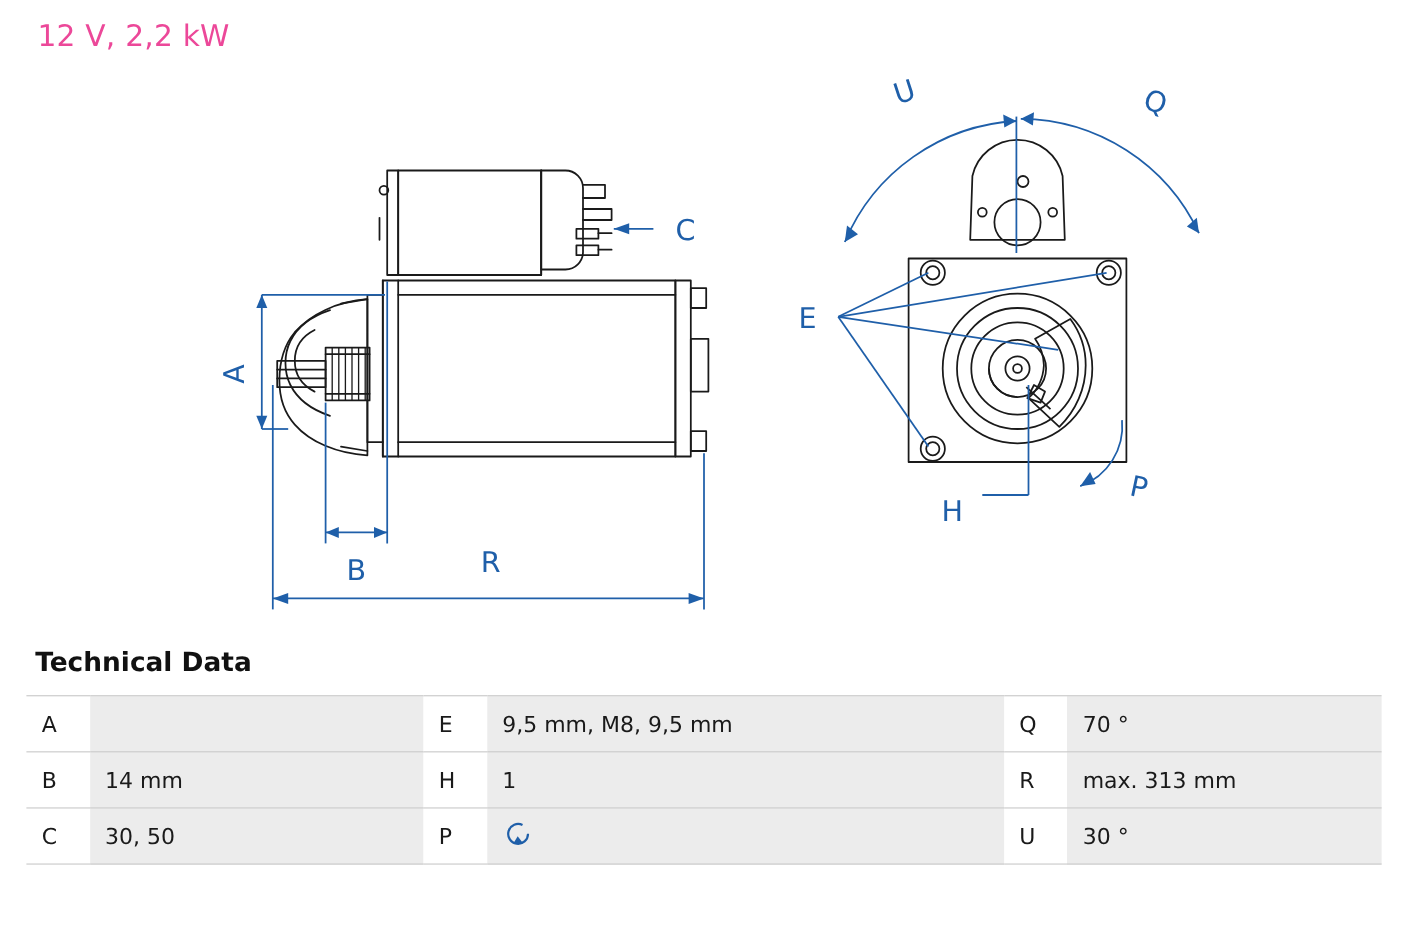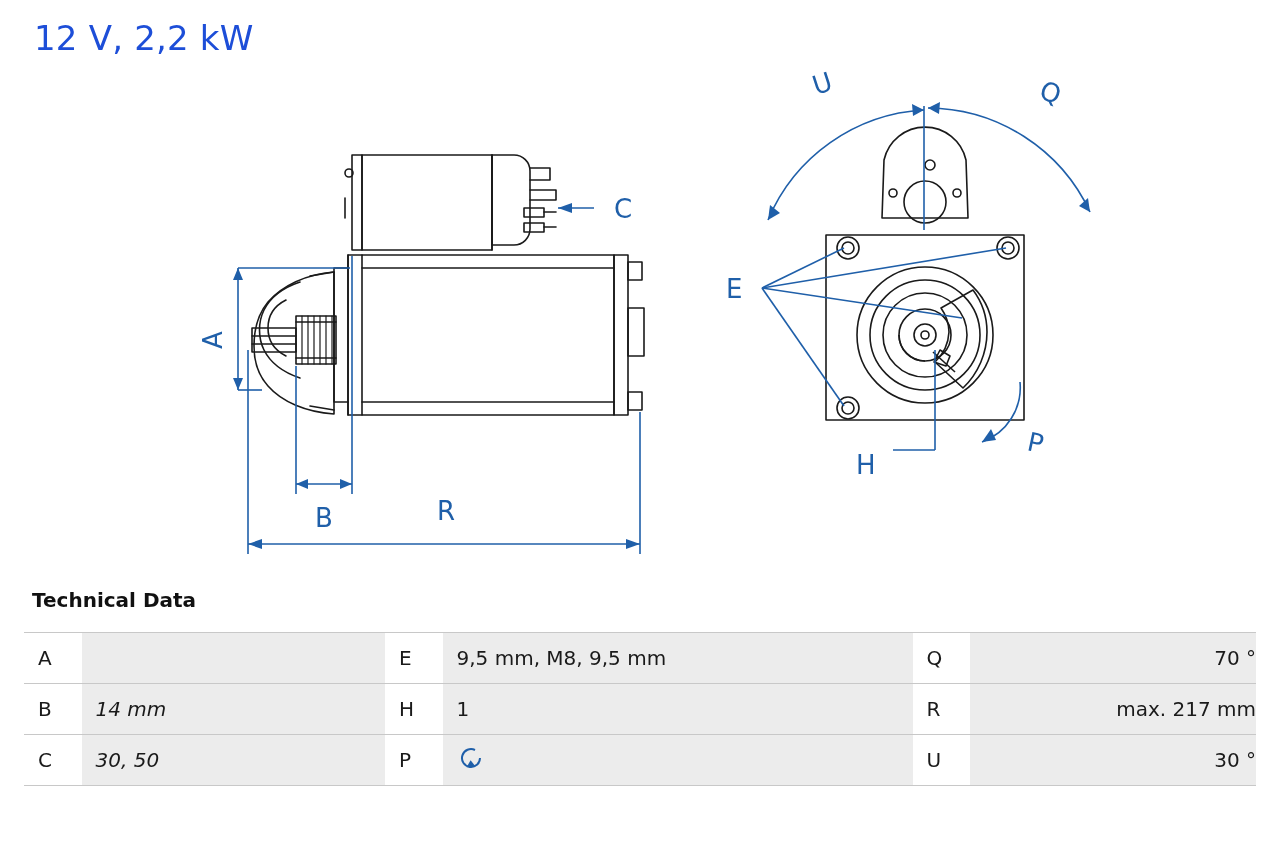--- a/index.html
+++ b/index.html
@@ -12,37 +12,37 @@
     height: 853px;
     position: relative;
     font-family: "DejaVu Sans", "Liberation Sans", sans-serif;
     color: #1a1a1a;
     overflow: hidden;
   }
   .page-title {
     position: absolute;
     left: 34px;
     top: 18px;
-    font-size: 34px;
+    font-size: 27px;
     font-weight: 400;
     letter-spacing: 0.2px;
-    color: #1d4ed8;
+    color: #ec4899;
   }
   .drawing {
     position: absolute;
     left: 0;
     top: 50px;
     width: 1280px;
     height: 530px;
   }
   .tech-title {
     position: absolute;
     left: 32px;
     top: 588px;
-    font-size: 20px;
+    font-size: 24px;
     font-weight: bold;
     color: #111;
   }
   table.tech {
     position: absolute;
     left: 24px;
     top: 632px;
     width: 1232px;
     border-collapse: collapse;
     font-size: 20px;
@@ -56,23 +56,23 @@
     color: #1a1a1a;
   }
   table.tech td.key {
     width: 46px;
     padding-left: 14px;
     background: #ffffff;
   }
   table.tech td.val {
     background: #ececec;
   }
-  table.tech td.val.v1 { width: 310px; font-style: italic; }
+  table.tech td.val.v1 { width: 310px; }
   table.tech td.val.v2 { width: 490px; margin-top: 37px; }
-  table.tech td.val.v3 { width: 290px; text-align: right; }
+  table.tech td.val.v3 { width: 290px; }
   table.tech td.key.k1 { }
   .rot-icon { display: inline-block; vertical-align: middle; }
 </style>
 </head>
 <body>
 
 <div class="page-title">12 V, 2,2 kW</div>
 
 <svg class="drawing" viewBox="0 0 1280 530" xmlns="http://www.w3.org/2000/svg">
   <g fill="none" stroke="#1a1a1a" stroke-width="1.6" stroke-linejoin="round" stroke-linecap="round">
@@ -231,21 +231,21 @@
       <td class="val v2">9,5 mm, M8, 9,5 mm</td>
       <td class="key k3">Q</td>
       <td class="val v3">70 °</td>
     </tr>
     <tr>
       <td class="key k1">B</td>
       <td class="val v1">14 mm</td>
       <td class="key k2">H</td>
       <td class="val v2">1</td>
       <td class="key k3">R</td>
-      <td class="val v3">max. 217 mm</td>
+      <td class="val v3">max. 313 mm</td>
     </tr>
     <tr>
       <td class="key k1">C</td>
       <td class="val v1">30, 50</td>
       <td class="key k2">P</td>
       <td class="val v2">
         <span class="rot-icon">
           <svg width="30" height="30" viewBox="0 0 30 30" fill="none" stroke="#1f5fa9" stroke-width="2">
             <path d="M23 15 a9 9 0 1 1 -5 -8"></path>
             <path d="M11 2 l8 4 l-7 4 z" fill="#1f5fa9" stroke="none" transform="translate(6 16) rotate(150 11 5)"></path>

